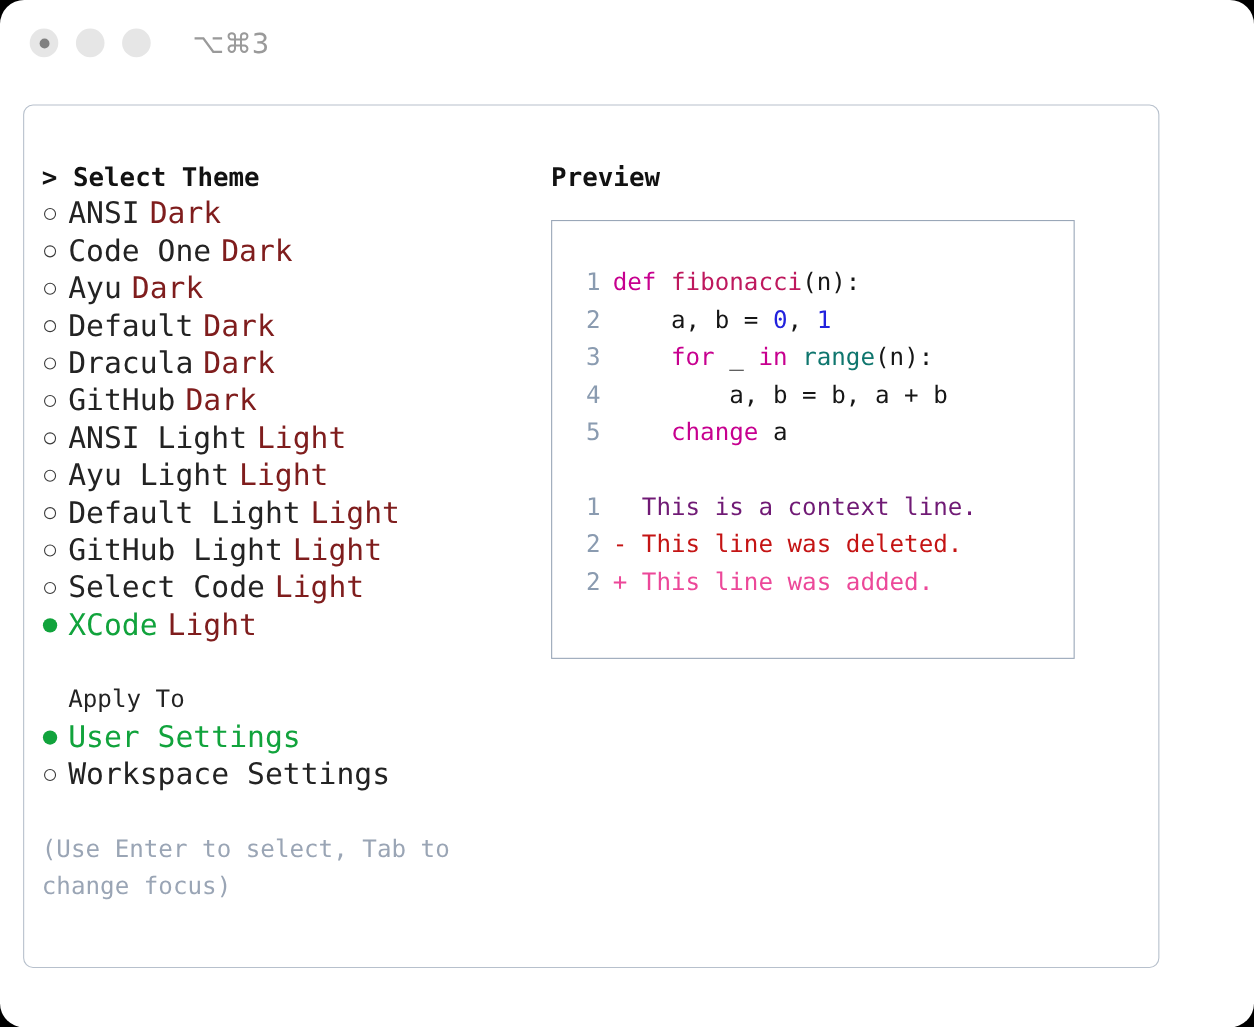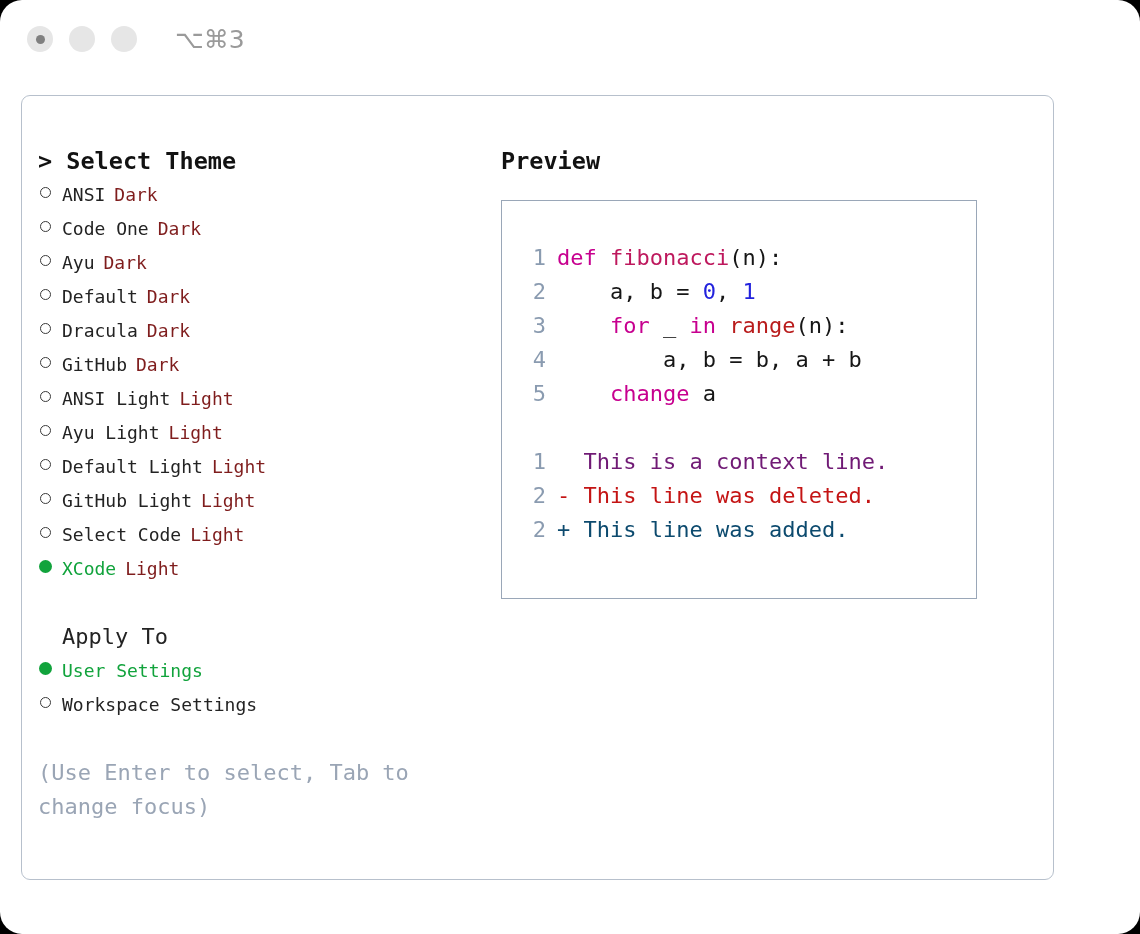--- a/index.html
+++ b/index.html
@@ -94,21 +94,21 @@
     font-size: 23.5px;
     font-weight: bold;
     color: #121212;
     line-height: 34px;
     white-space: pre;
   }
   .row {
     display: flex;
     align-items: baseline;
     line-height: 34px;
-    font-size: 18px;
+    font-size: 27px;
     white-space: pre;
     text-align: center;
   }
   .marker {
     width: 24px;
     flex: 0 0 24px;
     display: inline-block;
     position: relative;
     color: #2f2f2f;
   }
@@ -186,26 +186,26 @@
     width: 24px;
     flex: 0 0 24px;
     text-align: right;
     padding-right: 11px;
   }
   .codetext { white-space: pre; }
   .gap { height: 34px; }
 
   .k  { color: #c7008f; }  
   .fn { color: #be185d; }  
-  .bi { color: #b91c1c; }  
+  .bi { color: #0f766e; }  
   .num{ color: #2222dd; }  
   .pl { color: #161616; }  
   .ctx{ color: #701a75; }  
   .del{ color: #c41414; }  
-  .add{ color: #0c4a6e; }  
+  .add{ color: #ec4899; }  
 </style>
 </head>
 <body>
 
 <div id="page">
 
   <div class="titlebar">
     <div class="dots">
       <span class="dot">
           <span class="inner"></span>

